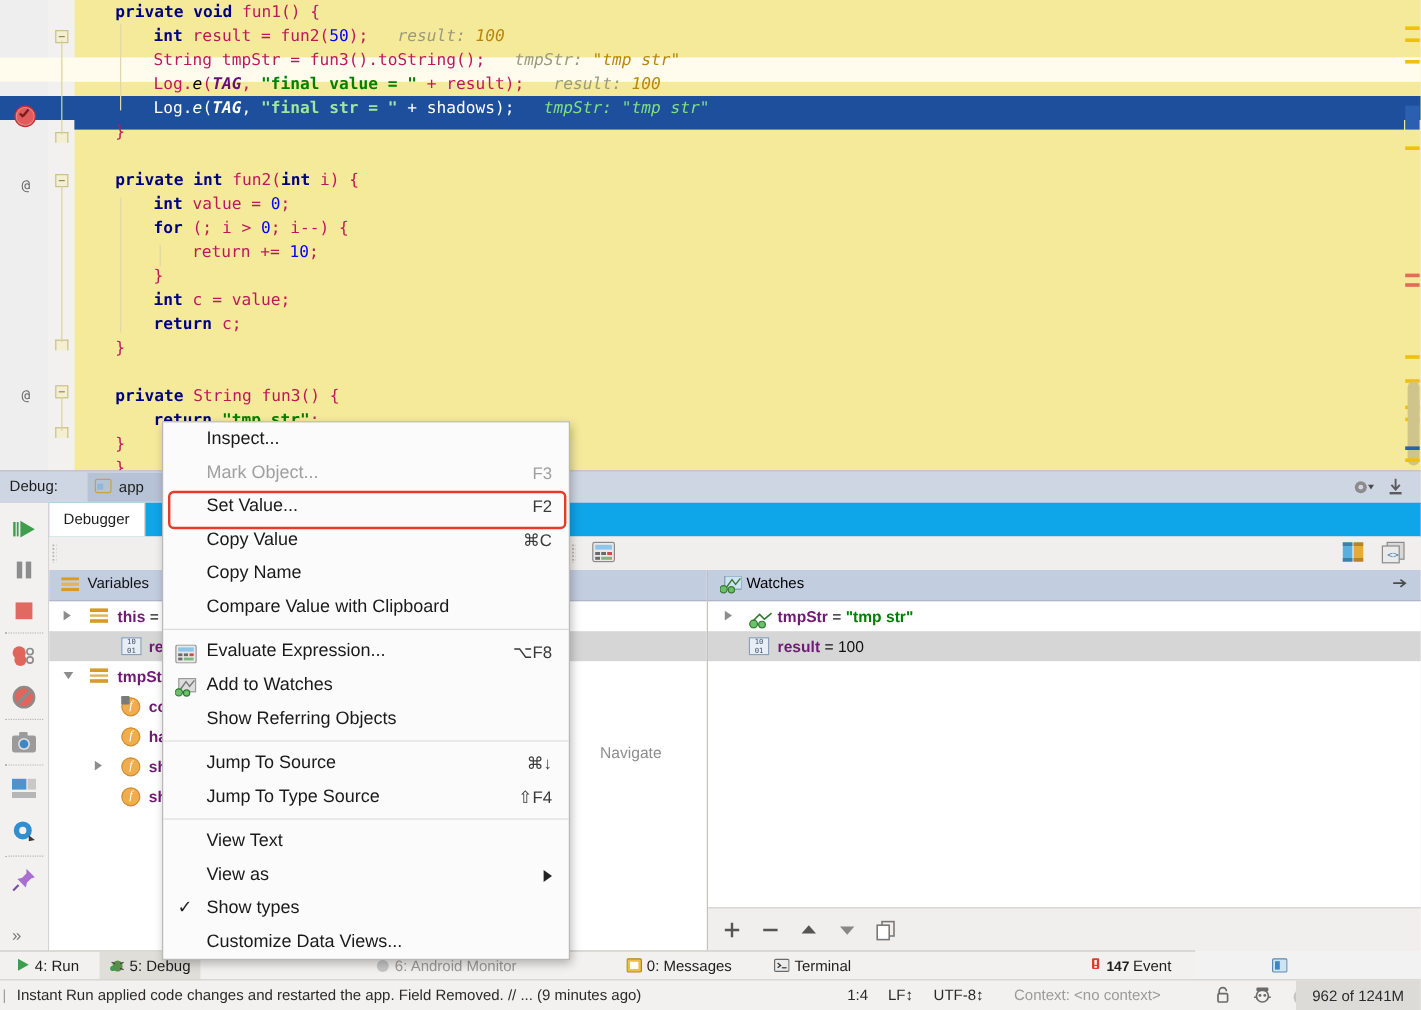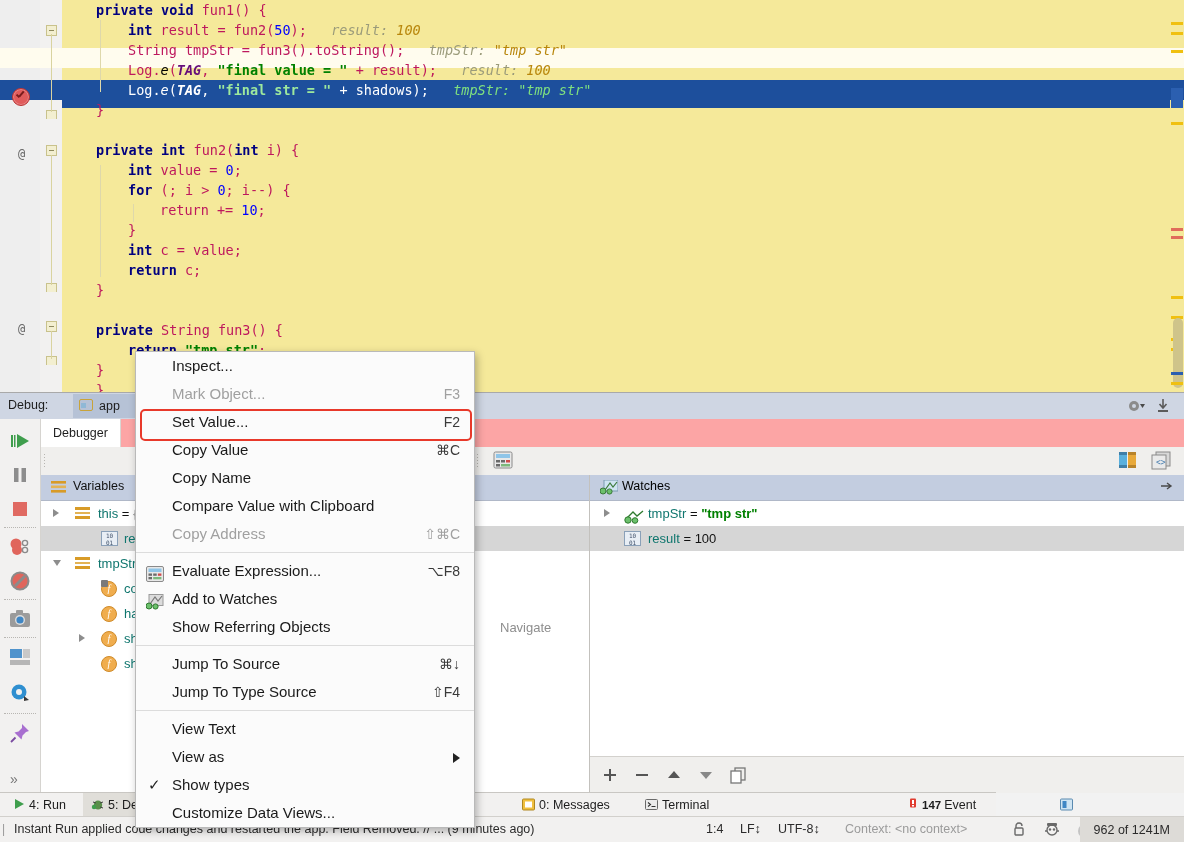--- a/index.html
+++ b/index.html
@@ -54,38 +54,38 @@
   .dbg-tab-app{position:absolute;left:73px;top:1px;height:24px;padding:0 24px 0 26px;background:#b6c2d6;line-height:24px;font-size:12.5px;color:#1d1d1d;}
   .appicon{position:absolute;left:6px;top:5px;width:14px;height:12px;border:1.5px solid #c8a33a;border-radius:2px;box-sizing:border-box;}
   .appicon:after{content:"";position:absolute;left:1px;top:3px;width:5px;height:5px;background:#8fb8d6;}
   .hdr-gear{position:absolute;right:38px;top:4px;}
   .hdr-down{position:absolute;right:12px;top:4px;}
 
   .dbg-left-rail{position:absolute;left:0;top:26px;width:40px;height:374px;background:#f2f1f0;border-right:1px solid #d6d4d0;}
   .rail-ic{position:absolute;left:8px;width:24px;height:24px;}
   .rail-sep{position:absolute;left:4px;width:32px;height:1px;border-top:1px dotted #b8b6b2;}
 
-  .dbg-tabs{position:absolute;left:41px;top:26px;width:1143px;height:28px;background:#fca5a5;border-bottom:1px solid #d6d4d0;}
+  .dbg-tabs{position:absolute;left:41px;top:26px;width:1143px;height:28px;background:#0ea5e9;border-bottom:1px solid #d6d4d0;}
   .dbg-tab{position:absolute;top:0;height:28px;line-height:28px;padding:0 12px;font-size:12.5px;color:#1d1d1d;}
   .dbg-tab.active{background:#fff;border-right:1px solid #d9d7d3;}
   .dbg-tab2{left:125px;background:#e7e5e1;border-right:1px solid #d9d7d3;}
 
   .tb-row{position:absolute;left:41px;top:54px;width:1143px;height:28px;background:#f0efed;border-bottom:1px solid #d6d4d0;}
   .vgrip{position:absolute;top:6px;width:4px;height:16px;
      background-image:radial-gradient(#b7b5b1 .8px,transparent .9px);background-size:3px 3px;}
 
   
   .var-pane{position:absolute;left:41px;top:82px;width:548px;height:318px;background:#fff;border-right:1px solid #c3c1bd;}
   .pane-title{position:absolute;left:0;top:0;width:100%;height:25px;background:#c3cde0;border-bottom:1px solid #b0b8c8;}
   .pane-title .tt{position:absolute;left:32px;top:4px;font-size:12.5px;color:#111;}
   .rowitem{position:absolute;left:0;height:25px;width:100%;line-height:25px;font-size:13px;}
   .rowsel{background:#d6d6d6;}
   .tri{position:absolute;width:0;height:0;border-left:6px solid #8d8d8d;border-top:4.5px solid transparent;border-bottom:4.5px solid transparent;}
   .tri-down{border-left:4.5px solid transparent;border-right:4.5px solid transparent;border-top:6px solid #8d8d8d;border-bottom:0;}
-  .vname{color:#0f766e;font-weight:normal;}
+  .vname{color:#701a75;font-weight:bold;}
   .veq{color:#111;}
   .vval-str{color:#008000;font-weight:bold;}
   .vval-num{color:#111;}
   .vval-gray{color:#9b9b9b;}
   .ic-field{position:absolute;width:17px;height:15px;background:#e8eef5;border:1px solid #8aa0b8;box-sizing:border-box;font-size:6px;line-height:6.5px;color:#41526b;text-align:center;font-family:"DejaVu Sans Mono",monospace;padding-top:1px;}
   .ic-obj{position:absolute;width:15px;height:14px;}
   .ic-obj i{display:block;height:2.5px;background:#d89b27;margin-bottom:2px;}
   .ic-obj i:nth-child(2){background:#e3b355;}
   .ic-f{position:absolute;width:16px;height:16px;border-radius:50%;background:#f0ad4e;border:1px solid #d08b2a;box-sizing:border-box;color:#fff;font-size:10px;font-style:italic;text-align:center;line-height:14px;font-family:"Liberation Serif",serif;}
   .ic-lock{position:absolute;left:-1px;top:-2px;width:7px;height:7px;background:#7a7a7a;border-radius:1px;}
@@ -531,21 +531,20 @@
     <span class="sb-memory">962 of 1241M</span>
   </div>
 
   <div id="ctxmenu">
       <div class="mi"><span>Inspect...</span></div>
       <div class="mi dis"><span>Mark Object...</span><span class="sc">F3</span></div>
       <div class="mi"><span>Set Value...</span><span class="sc">F2</span></div>
       <div class="mi"><span>Copy Value</span><span class="sc">⌘C</span></div>
       <div class="mi"><span>Copy Name</span></div>
       <div class="mi"><span>Compare Value with Clipboard</span></div>
-      <div class="mi dis"><span>Copy Address</span><span class="sc">⇧⌘C</span></div>
       <div class="msep"></div>
       <div class="mi"><span class="mic"><svg width="18" height="16" viewBox="0 0 18 16">
             <rect x="0.5" y="0.5" width="17" height="15" rx="1.5" fill="#e8e8e8" stroke="#8a8a8a"></rect>
             <rect x="2.5" y="2.5" width="13" height="3.5" fill="#8fc5e8"></rect>
             <rect x="2.5" y="7.5" width="3.5" height="2.3" fill="#6a6a6a"></rect>
             <rect x="7.2" y="7.5" width="3.5" height="2.3" fill="#6a6a6a"></rect>
             <rect x="11.9" y="7.5" width="3.5" height="2.3" fill="#d04a4a"></rect>
             <rect x="2.5" y="11" width="3.5" height="2.3" fill="#6a6a6a"></rect>
             <rect x="7.2" y="11" width="8.2" height="2.3" fill="#7cb87c"></rect>
           </svg></span><span>Evaluate Expression...</span><span class="sc">⌥F8</span></div>

